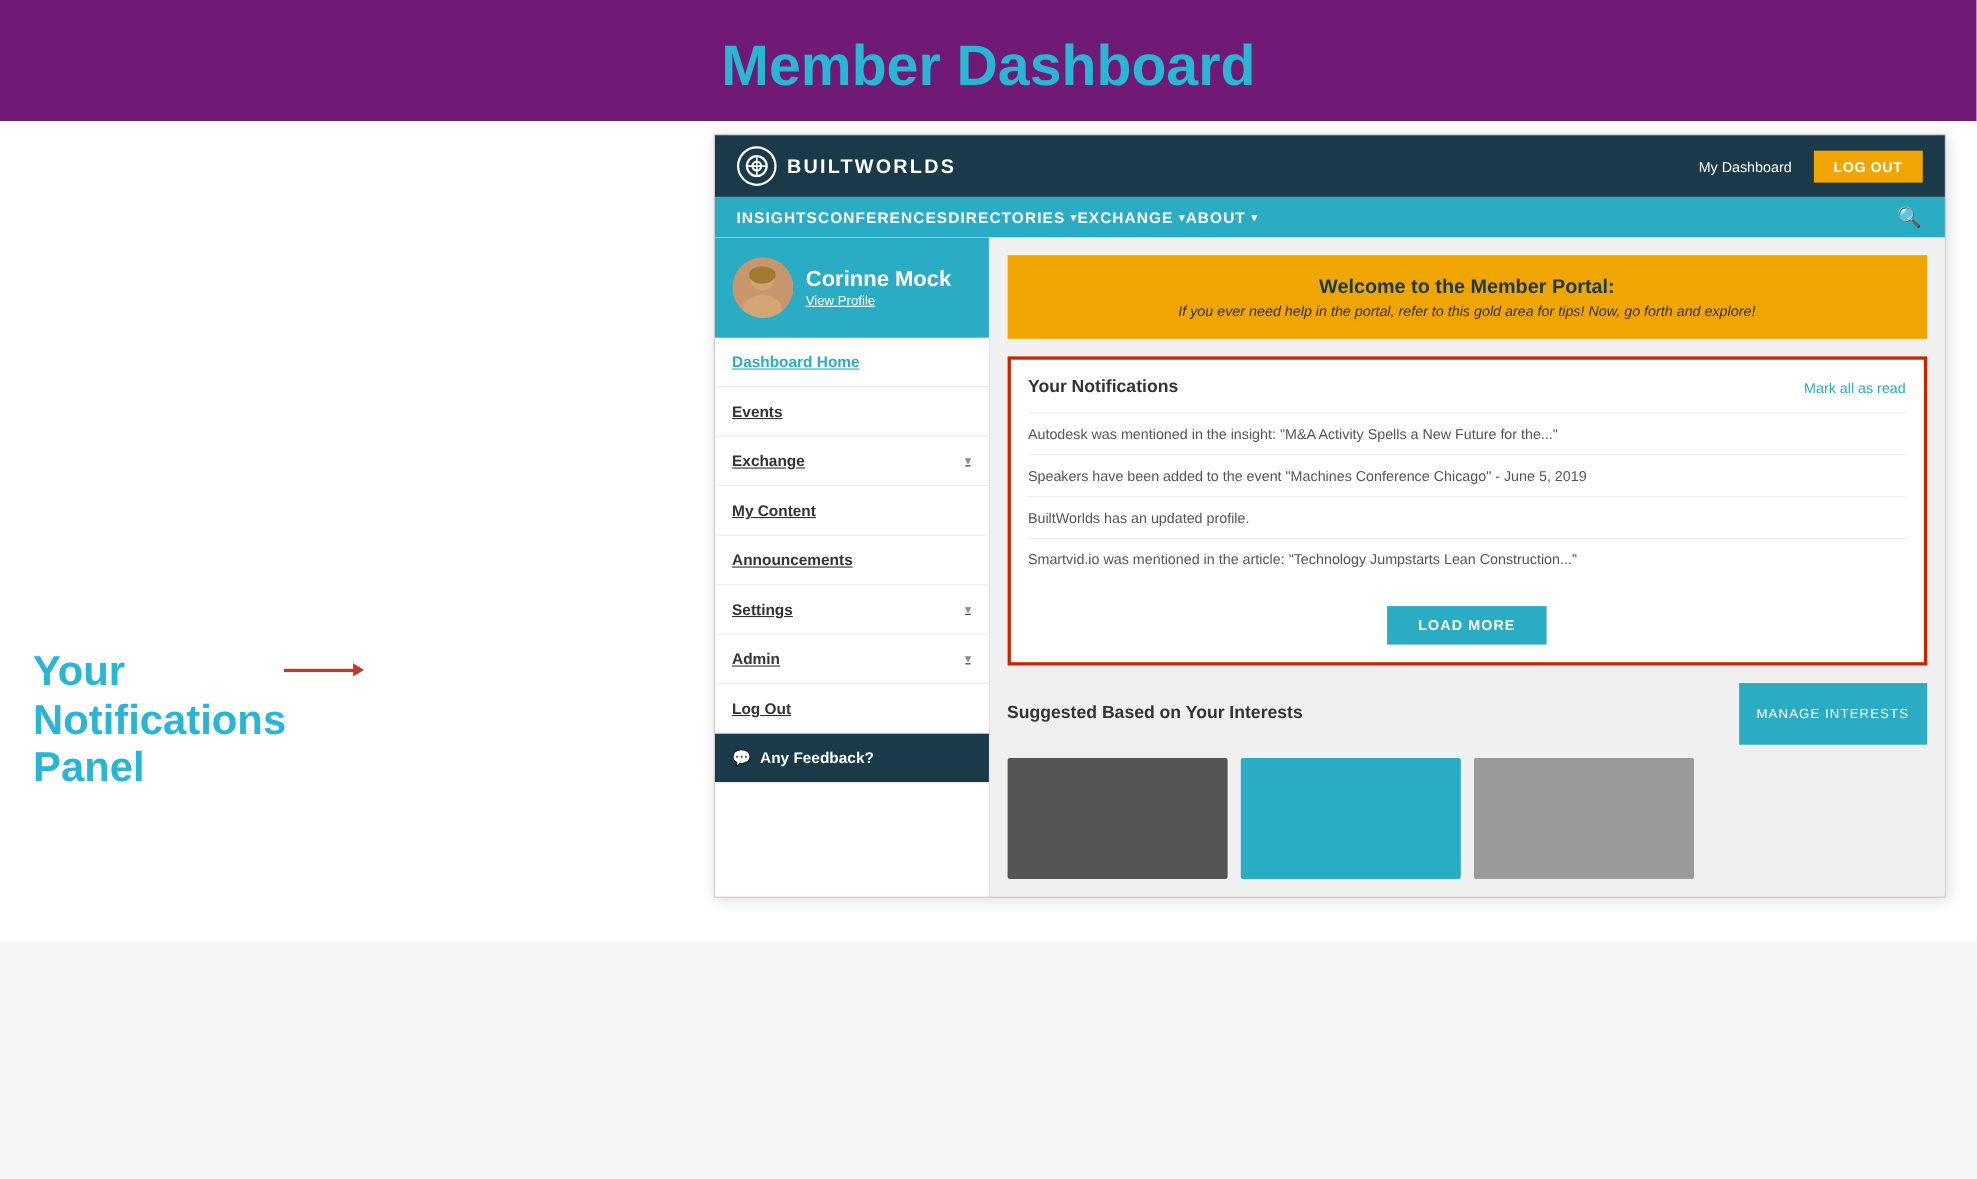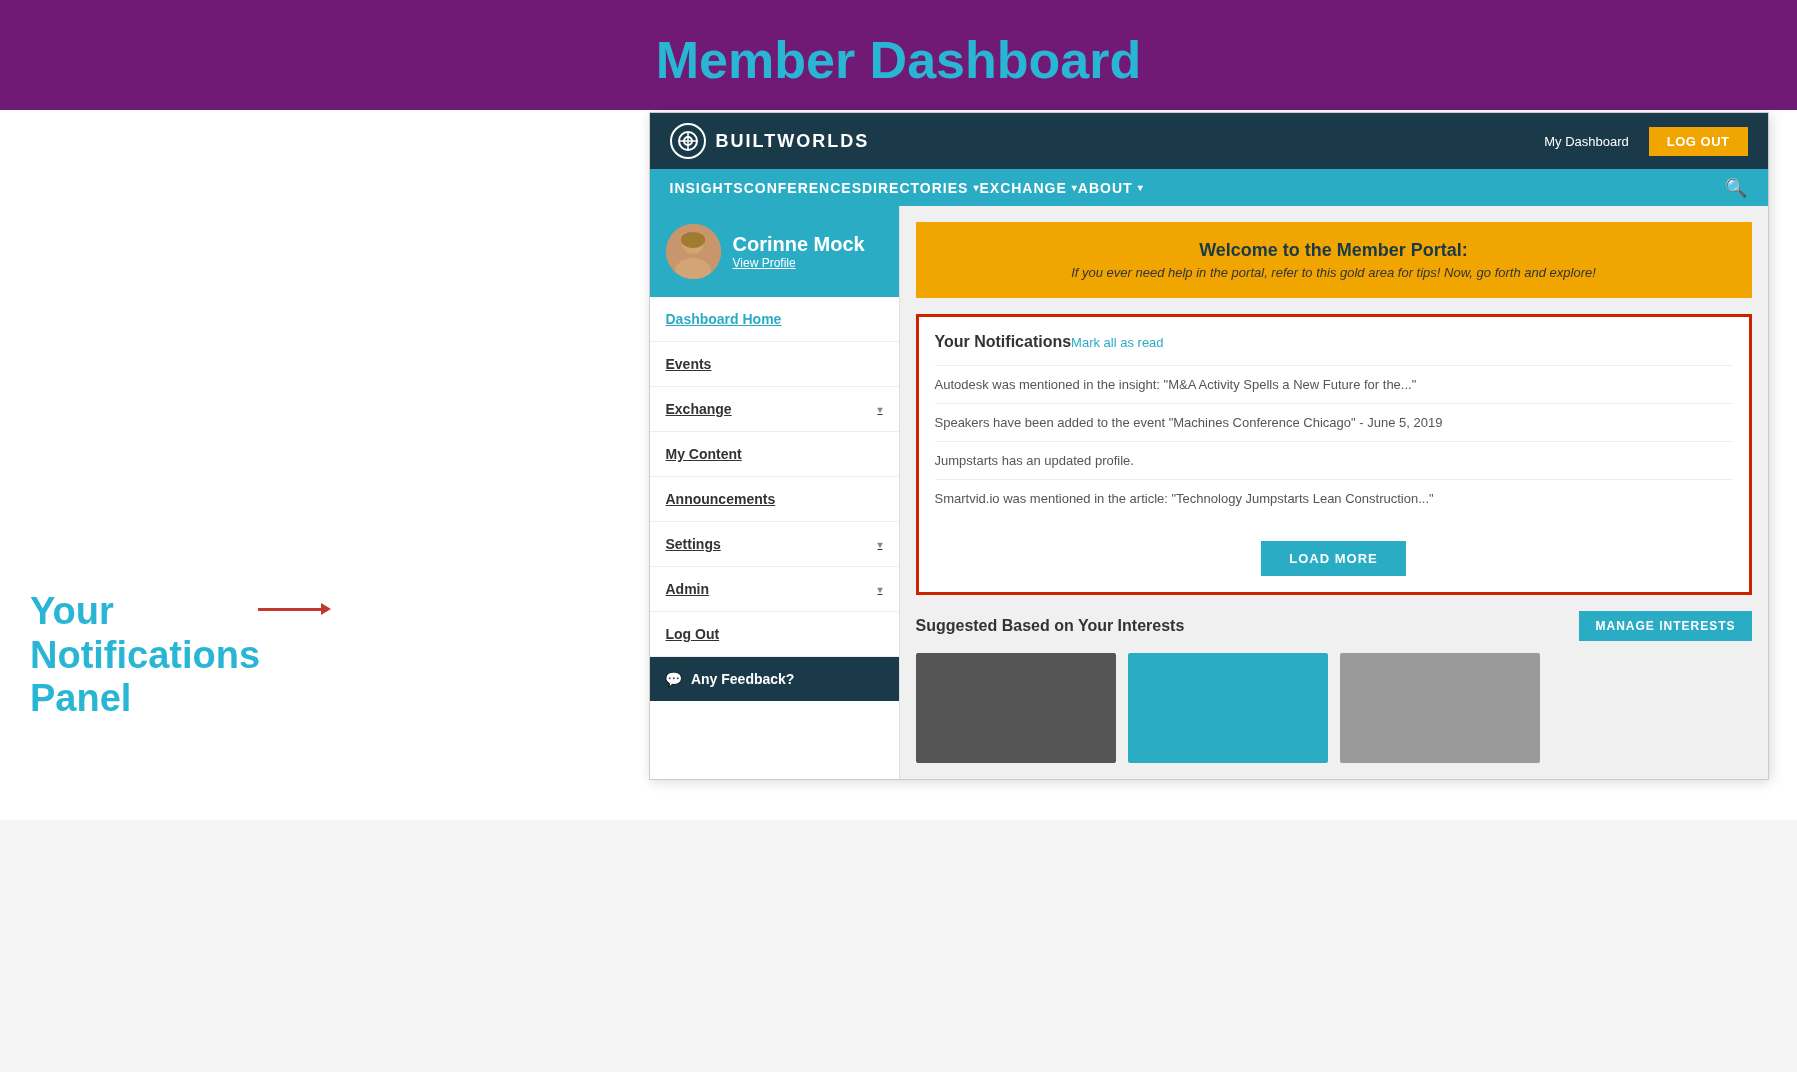--- a/index.html
+++ b/index.html
@@ -35,21 +35,21 @@
       color: #29b6d5;
       line-height: 1.15;
     }
 
     
     .browser-window {
       position: relative;
       left: 310px;
       top: 0;
       width: 1120px;
-      margin: 2px auto 0 auto;
+      margin: 12px auto 0 auto;
       background: #f9a8d4;
       border: 1px solid #ccc;
       box-shadow: 2px 2px 12px rgba(0,0,0,0.15);
     }
 
     
     .top-nav {
       background: #1a3a4a;
       display: flex;
       align-items: center;
@@ -236,21 +236,21 @@
 
     
     .notifications-panel {
       background: #fff;
       border: 3px solid #cc2200;
       padding: 16px;
       margin-bottom: 16px;
     }
     .notifications-header {
       display: flex;
-      justify-content: flex-start;
+      justify-content: space-between;
       align-items: center;
       margin-bottom: 14px;
     }
     .notifications-title {
       font-size: 16px;
       font-weight: 700;
       color: #333;
     }
     .mark-all-read {
       font-size: 13px;
@@ -292,23 +292,23 @@
     }
     .suggested-title {
       font-size: 16px;
       font-weight: 700;
       color: #333;
     }
     .manage-interests-btn {
       background: #2bacc5;
       color: #fff;
       border: none;
-      padding: 8px 16px;
+      padding: 21px 16px;
       font-size: 12px;
-      font-weight: 700;
+      font-weight: 400;
       letter-spacing: 1px;
       cursor: pointer;
     }
     .suggested-cards {
       display: flex;
       gap: 12px;
     }
     .card-placeholder {
       width: 200px;
       height: 110px;
@@ -473,21 +473,21 @@
             <div class="welcome-subtitle">If you ever need help in the portal, refer to this gold area for tips! Now, go forth and explore!</div>
           </div>
 
           <div class="notifications-panel">
             <div class="notifications-header">
               <div class="notifications-title">Your Notifications</div>
               <a class="mark-all-read">Mark all as read</a>
             </div>
             <div class="notification-item">Autodesk was mentioned in the insight: "M&amp;A Activity Spells a New Future for the..."</div>
             <div class="notification-item">Speakers have been added to the event "Machines Conference Chicago" - June 5, 2019</div>
-            <div class="notification-item">Jumpstarts has an updated profile.</div>
+            <div class="notification-item">BuiltWorlds has an updated profile.</div>
             <div class="notification-item">Smartvid.io was mentioned in the article: "Technology Jumpstarts Lean Construction..."</div>
             <div class="load-more-area">
               <button class="load-more-btn">LOAD MORE</button>
             </div>
           </div>
 
           <div class="suggested-section">
             <div class="suggested-header">
               <div class="suggested-title">Suggested Based on Your Interests</div>
               <button class="manage-interests-btn">MANAGE INTERESTS</button>

